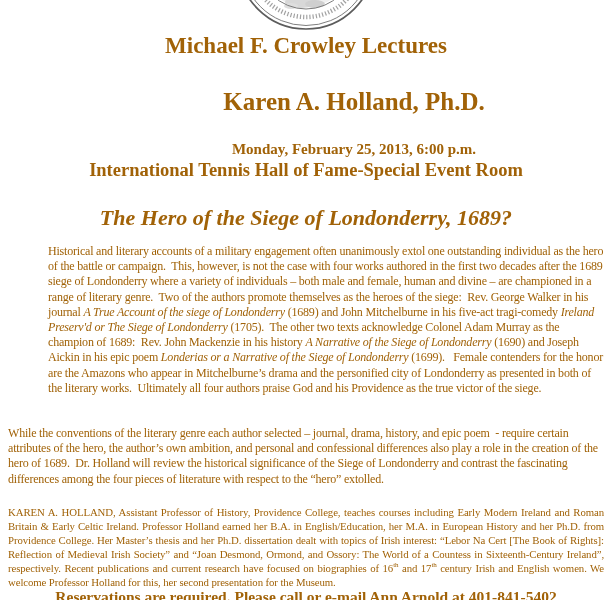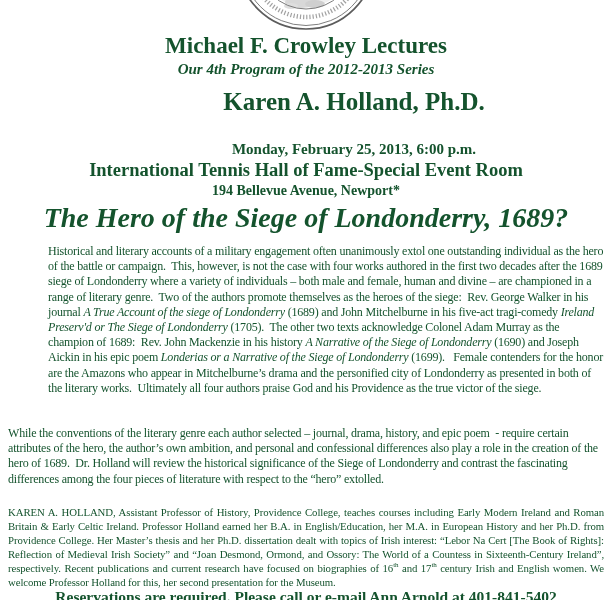--- a/index.html
+++ b/index.html
@@ -2,32 +2,32 @@
 <html><head>
 <meta charset="utf-8">
 <style>
   html, body { margin: 0; padding: 0; background: #fff; }
   #page {
     position: relative;
     width: 612px;
     height: 600px;
     overflow: hidden;
     background: #ffffff;
-    color: #14532d;
+    color: #a16207;
     font-family: "Liberation Serif", "DejaVu Serif", serif;
   }
   .centered { position: absolute; left: 0; width: 100%; text-align: center; }
   .seal-wrap { position: absolute; top: 0; left: 0; width: 100%; height: 30px; text-align: center; }
   .series-title   { top: 33px;  font-size: 23px; font-weight: bold; line-height: 26px; }
   .series-subtitle{ top: 60px;  font-size: 15px; font-weight: bold; font-style: italic; line-height: 18px; }
   .speaker        { top: 89px;  font-size: 25px; font-weight: bold; line-height: 26px; padding-left: 48px; }
   .datetime       { top: 138px; font-size: 15px; font-weight: bold; line-height: 22px; padding-left: 48px; }
   .venue          { top: 160px; font-size: 18.5px; font-weight: bold; line-height: 21px; text-align: center; }
   .address        { top: 182px; font-size: 14px; font-weight: bold; line-height: 17px; }
-  .lecture-title  { top: 205px; font-size: 28px; font-weight: bold; font-style: italic; line-height: 25px; }
+  .lecture-title  { top: 205px; font-size: 22px; font-weight: bold; font-style: italic; line-height: 25px; }
   .para {
     position: absolute; left: 8px; right: 8px;
     font-size: 12px; line-height: 15.2px; letter-spacing: -0.2px;
     text-align: left; white-space: pre-wrap;
   }
   .para1 { top: 244px; margin-left: 40px; }
   .para2 { top: 414px; margin-top: 12px; }
   .bio {
     position: absolute; left: 8px; right: 8px; top: 505px;
     font-size: 10.8px; line-height: 14px; letter-spacing: -0.1px;
@@ -50,25 +50,23 @@
       <ellipse cx="84" cy="4" rx="10" ry="4" fill="#cfcfcf"></ellipse>
       <ellipse cx="60" cy="6" rx="7" ry="3" fill="#dedede"></ellipse>
       <circle cx="75" cy="-39" r="48" fill="none" stroke="#7a7a7a" stroke-width="1"></circle>
       <circle cx="75" cy="-39" r="56" fill="none" stroke="#8a8a8a" stroke-width="4.5" stroke-dasharray="1.2,2" opacity="0.8"></circle>
       <circle cx="75" cy="-39" r="64.5" fill="none" stroke="#6f6f6f" stroke-width="0.9"></circle>
       <circle cx="75" cy="-39" r="68" fill="none" stroke="#5c5c5c" stroke-width="1.7"></circle>
     </svg>
   </div>
 
   <div class="centered series-title">Michael F. Crowley Lectures</div>
-  <div class="centered series-subtitle">Our 4th Program of the 2012-2013 Series</div>
   <div class="centered speaker">Karen A. Holland, Ph.D.</div>
   <div class="centered datetime">Monday, February 25, 2013, 6:00 p.m.</div>
   <div class="centered venue">International Tennis Hall of Fame-Special Event Room</div>
-  <div class="centered address">194 Bellevue Avenue, Newport*</div>
   <div class="centered lecture-title">The Hero of the Siege of Londonderry, 1689?</div>
 
   <div class="para para1"><span>Historical and literary accounts of a military engagement often unanimously extol one outstanding individual as the hero of the battle or campaign.  This, however, is not the case with four works authored in the first two decades after the 1689 siege of Londonderry where a variety of individuals – both male and female, human and divine – are championed in a range of literary genre.  Two of the authors promote themselves as the heroes of the siege:  Rev. George Walker in his journal </span><span style="font-style: italic;">A True Account of the siege of Londonderry</span><span> (1689) and John Mitchelburne in his five-act tragi-comedy </span><span style="font-style: italic;">Ireland Preserv'd or The Siege of Londonderry</span><span> (1705).  The other two texts acknowledge Colonel Adam Murray as the champion of 1689:  Rev. John Mackenzie in his history </span><span style="font-style: italic;">A Narrative of the Siege of Londonderry</span><span> (1690) and Joseph Aickin in his epic poem </span><span style="font-style: italic;">Londerias or a Narrative of the Siege of Londonderry</span><span> (1699).   Female contenders for the honor are the Amazons who appear in Mitchelburne’s drama and the personified city of Londonderry as presented in both of the literary works.  Ultimately all four authors praise God and his Providence as the true victor of the siege.</span></div>
   <div class="para para2"><span>While the conventions of the literary genre each author selected – journal, drama, history, and epic poem  - require certain attributes of the hero, the author’s own ambition, and personal and confessional differences also play a role in the creation of the hero of 1689.  Dr. Holland will review the historical significance of the Siege of Londonderry and contrast the fascinating differences among the four pieces of literature with respect to the “hero” extolled.</span></div>
 
   <div class="bio"><span>KAREN A. HOLLAND, Assistant Professor of History, Providence College, teaches courses including Early Modern Ireland and Roman Britain &amp; Early Celtic Ireland.  Professor Holland earned her B.A. in English/Education, her M.A. in European History and her Ph.D. from Providence College.  Her Master’s thesis and her Ph.D. dissertation dealt with topics of Irish interest: “Lebor Na Cert [The Book of Rights]: Reflection of Medieval Irish Society” and “Joan Desmond, Ormond, and Ossory: The World of a Countess in Sixteenth-Century Ireland”, respectively. Recent publications and current research have focused on biographies of 16</span><sup>th</sup><span> and 17</span><sup>th</sup><span> century Irish and English women. We welcome Professor Holland for this, her second presentation for the Museum.</span></div>
 
   <div class="centered reservations">Reservations are required.  Please call or e-mail Ann Arnold at 401-841-5402</div>
 
 </div>

